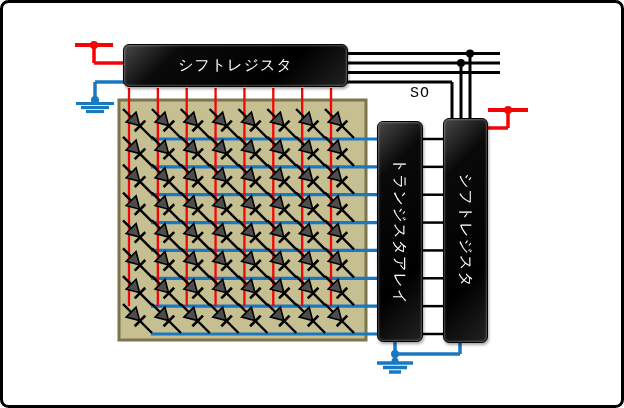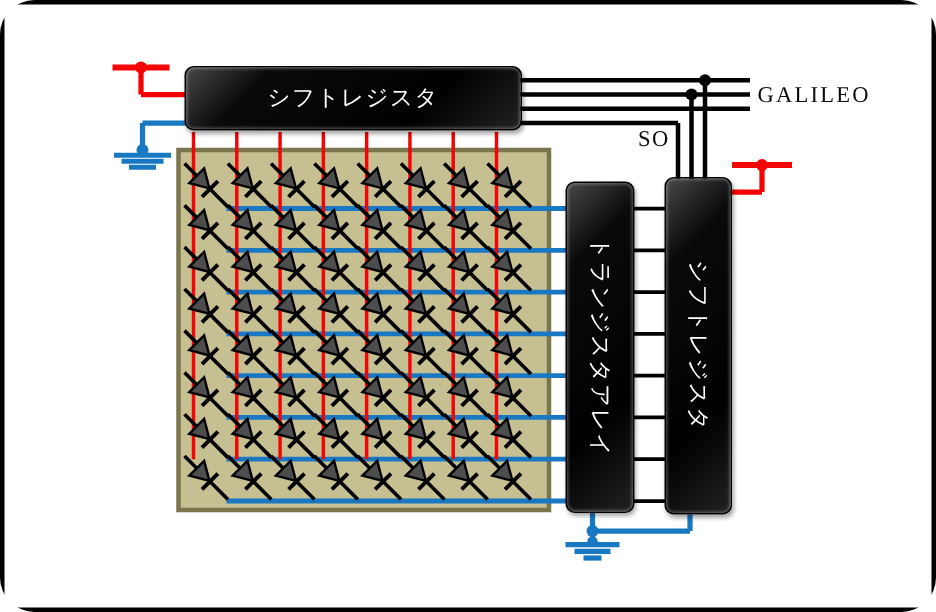--- a/index.html
+++ b/index.html
@@ -1,35 +1,34 @@
 <!DOCTYPE html>
 <html><head>
 <meta charset="utf-8">
 <style>
   html,body{margin:0;padding:0;background:#fff;}
   #canvas{
     position:relative;width:624px;height:408px;background:#fff;overflow:hidden;
-    font-family:Liberation Serif, serif;
-    border-radius:23px;
+    font-family:Liberation Mono, monospace;
   }
   #wires{position:absolute;left:0;top:0;z-index:1;}
   .box{
     position:absolute;z-index:2;
     background:linear-gradient(135deg,#484848 0%,#0a0a0a 22%,#000 70%,#222 100%);
     border:1px solid #000;border-radius:6px;
     box-shadow:inset 0 0 2px 1px rgba(255,255,255,.28), 1px 2px 3px rgba(0,0,0,.35);
     display:flex;align-items:center;justify-content:center;
     color:#fff;box-sizing:border-box;
   }
   .hlabel{font-size:15px;letter-spacing:1px;white-space:nowrap;}
   .vlabel{transform:rotate(90deg);font-size:15px;letter-spacing:1px;white-space:nowrap;}
   .txt{position:absolute;z-index:3;color:#0c0c0c;font-size:15px;white-space:nowrap;}
   #galileo-label{left:505px;top:56px;letter-spacing:1.5px;}
   #galileo-pins-label{left:477px;top:80px;letter-spacing:.5px;}
-  #so-label{left:416px;top:85px;width:40px;text-align:center;letter-spacing:1px;}
+  #so-label{left:400px;top:85px;width:40px;text-align:center;letter-spacing:1px;}
 </style>
 </head>
 <body>
 
 <div id="canvas">
 
   <svg id="wires" width="624" height="408" viewBox="0 0 624 408">
       <defs>
         <g id="led">
         <line x1="-20.5" y1="0" x2="20.5" y2="0" stroke="#000" stroke-width="2.4"></line>
@@ -184,15 +183,14 @@
 
   <div class="box" style="left:377px;top:121px;width:46px;height:221px">
     <span class="vlabel">トランジスタアレイ</span>
   </div>
 
   <div class="box" style="left:443px;top:118px;width:45px;height:225px">
     <span class="vlabel">シフトレジスタ</span>
   </div>
 
   <div class="txt" id="so-label">SO</div>
-  <div class="txt" id="galileo-label">GALILEO</div>
 
 </div>
 
 </body></html>

